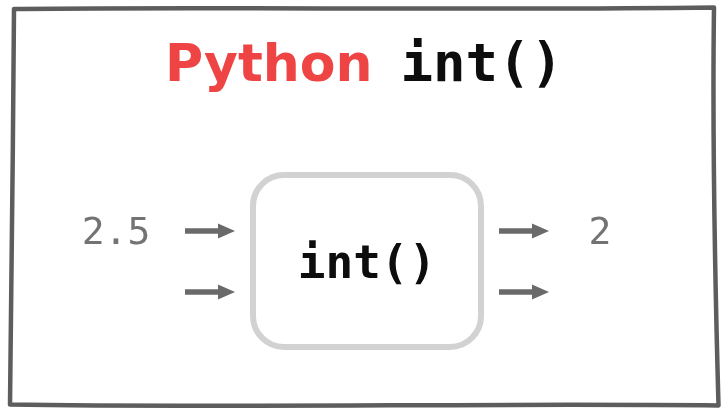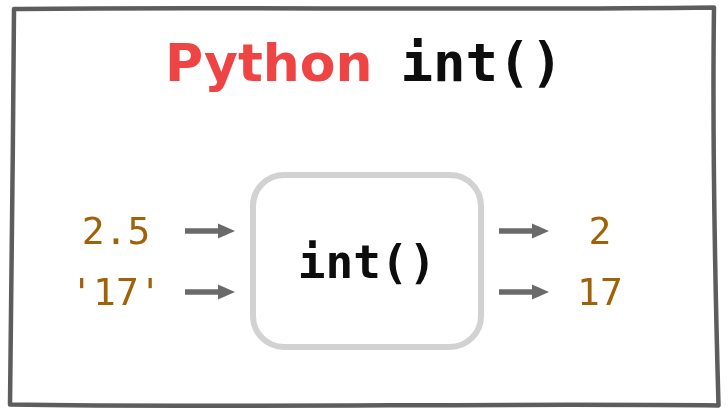--- a/index.html
+++ b/index.html
@@ -67,21 +67,21 @@
     transform: translateY(1px);
   }
   
   .value {
     position: absolute;
     width: 150px;
     text-align: center;
     font-family: "DejaVu Sans Mono", "Liberation Mono", monospace;
     font-size: 38px;
     line-height: 44px;
-    color: #a16207;
+    color: #737373;
     white-space: nowrap;
   }
   .value.in  { left: 41px; }
   .value.out { left: 525px; }
   .row1 { top: 209px; }
   .row2 { top: 270px; }
   
   .arrow {
     position: absolute;
     width: 52px; height: 18px;
@@ -117,24 +117,22 @@
   <svg class="arrow left r1" viewBox="0 0 52 18" aria-hidden="true">
     <line x1="1" y1="9" x2="36" y2="9" stroke="#6a6a6a" stroke-width="5.5"></line>
     <polygon points="34,1.5 51,9 34,16.5" fill="#6a6a6a"></polygon>
   </svg>
   <svg class="arrow right r1" viewBox="0 0 52 18" aria-hidden="true">
     <line x1="1" y1="9" x2="36" y2="9" stroke="#6a6a6a" stroke-width="5.5"></line>
     <polygon points="34,1.5 51,9 34,16.5" fill="#6a6a6a"></polygon>
   </svg>
   <div class="value out row1">2</div>
 
-  <div class="value in row2">'17'</div>
   <svg class="arrow left r2" viewBox="0 0 52 18" aria-hidden="true">
     <line x1="1" y1="9" x2="36" y2="9" stroke="#6a6a6a" stroke-width="5.5"></line>
     <polygon points="34,1.5 51,9 34,16.5" fill="#6a6a6a"></polygon>
   </svg>
   <svg class="arrow right r2" viewBox="0 0 52 18" aria-hidden="true">
     <line x1="1" y1="9" x2="36" y2="9" stroke="#6a6a6a" stroke-width="5.5"></line>
     <polygon points="34,1.5 51,9 34,16.5" fill="#6a6a6a"></polygon>
   </svg>
-  <div class="value out row2">17</div>
 
 </div>
 
 </body></html>

